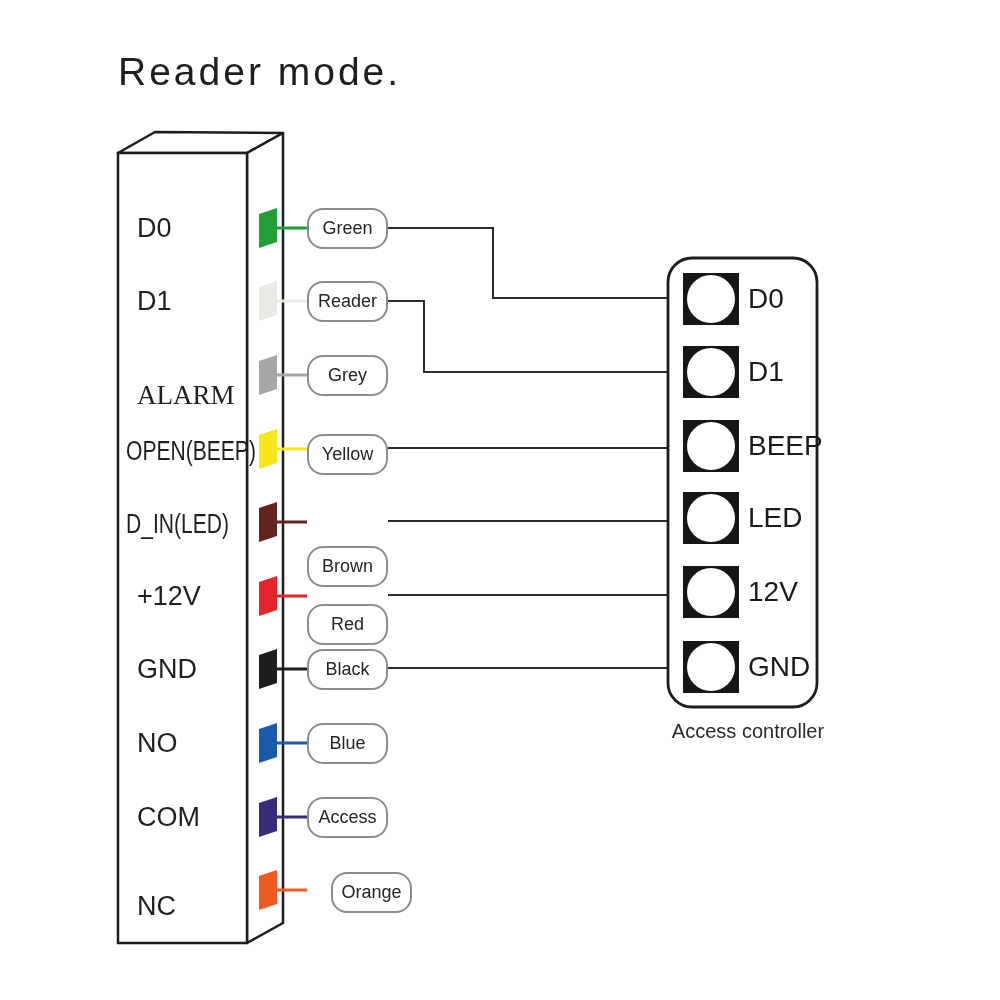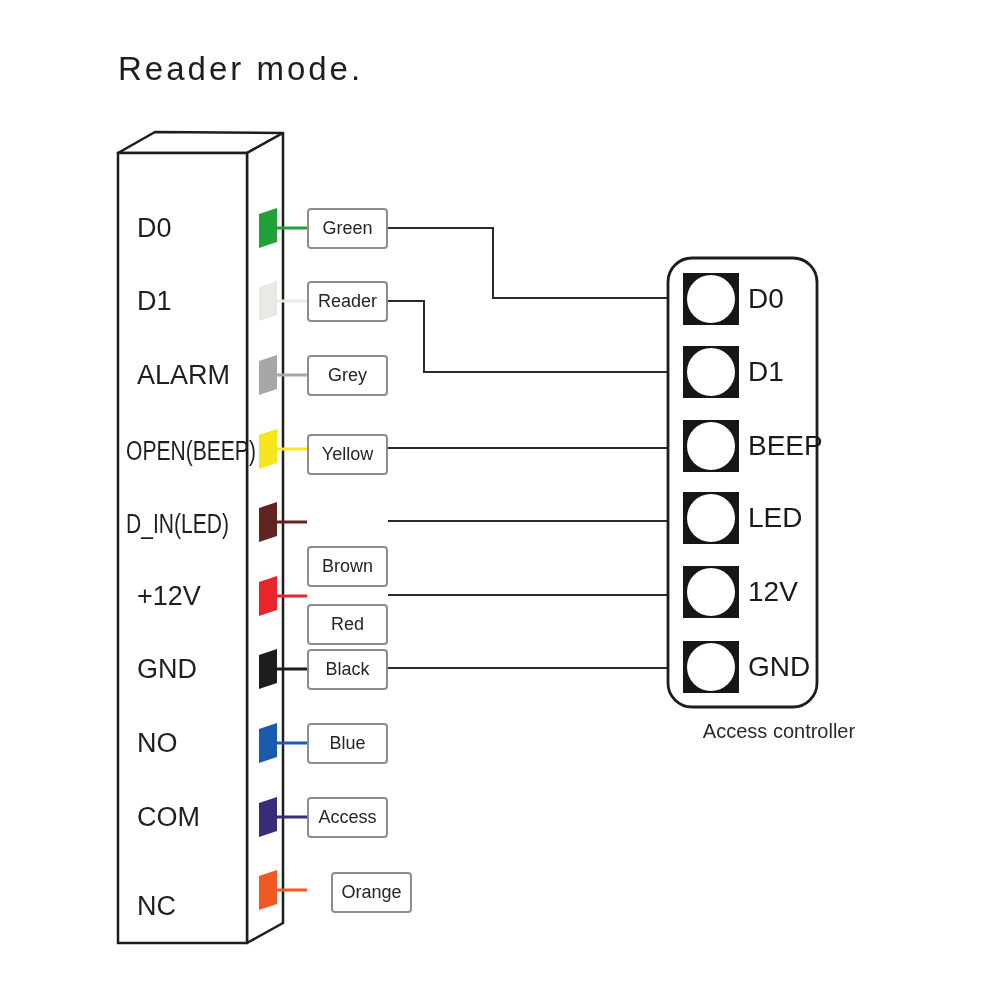--- a/index.html
+++ b/index.html
@@ -1,44 +1,44 @@
 <!DOCTYPE html>
 <html><head>
 <meta charset="utf-8">
 <style>
   html,body{margin:0;padding:0;background:#ffffff;}
   .stage{
     position:relative;width:1000px;height:1000px;background:#ffffff;overflow:hidden;
     font-family:"Liberation Sans","DejaVu Sans",sans-serif;color:#1f1f1f;
   }
   .title{
-    position:absolute;left:118px;top:50px;font-size:33px;letter-spacing:3px;
+    position:absolute;left:118px;top:50px;font-size:39px;letter-spacing:3px;
     color:#1e1e1e;font-weight:500;white-space:nowrap;
   }
   svg{position:absolute;left:0;top:0;}
   .pin-label{
     position:absolute;left:137px;height:34px;line-height:34px;font-size:27px;
     color:#1f1f1f;white-space:nowrap;
   }
   .pin-label.condensed{
     left:126px;transform:scaleX(0.78);transform-origin:left center;
   }
   .pill{
     position:absolute;left:307px;width:81px;height:41px;box-sizing:border-box;
-    border:2px solid #8c8c8c;border-radius:4px;background:#ffffff;
+    border:2px solid #8c8c8c;border-radius:16px;background:#ffffff;
     display:flex;align-items:center;justify-content:center;
     font-size:18px;color:#252525;white-space:nowrap;
   }
   .term-label{
     position:absolute;left:748px;height:34px;line-height:34px;font-size:28px;
     color:#1a1a1a;white-space:nowrap;
   }
   .caption{
     position:absolute;left:668px;top:720px;width:160px;text-align:center;
-    font-size:20px;color:#2a2a2a;white-space:nowrap;margin-left:31px;
+    font-size:20px;color:#2a2a2a;white-space:nowrap;
   }
 </style>
 </head>
 <body>
 
 <div class="stage">
 
   <div class="title">Reader mode.</div>
 
   <svg width="1000" height="1000" viewBox="0 0 1000 1000">
@@ -98,21 +98,21 @@
         <rect x="683" y="566" width="56" height="52" fill="#161616"></rect>
         <circle cx="711" cy="592" r="24" fill="#ffffff"></circle>
         <rect x="683" y="641" width="56" height="52" fill="#161616"></rect>
         <circle cx="711" cy="667" r="24" fill="#ffffff"></circle>
       </g>
     </g>
   </svg>
 
   <div class="pin-label" style="top:211px;">D0</div>
   <div class="pin-label" style="top:284px;">D1</div>
-  <div class="pin-label" style="top:358px;">ALARM</div>
+  <div class="pin-label" style="top:378px;font-family:Liberation Serif, serif;">ALARM</div>
   <div class="pin-label condensed" style="top:434px;">OPEN(BEEP)</div>
   <div class="pin-label condensed" style="top:507px;">D_IN(LED)</div>
   <div class="pin-label" style="top:579px;">+12V</div>
   <div class="pin-label" style="top:652px;">GND</div>
   <div class="pin-label" style="top:726px;">NO</div>
   <div class="pin-label" style="top:800px;">COM</div>
   <div class="pin-label" style="top:873px;margin-top:16px;">NC</div>
 
   <div class="pill" style="top:208px;">Green</div>
   <div class="pill" style="top:281px;">Reader</div>

